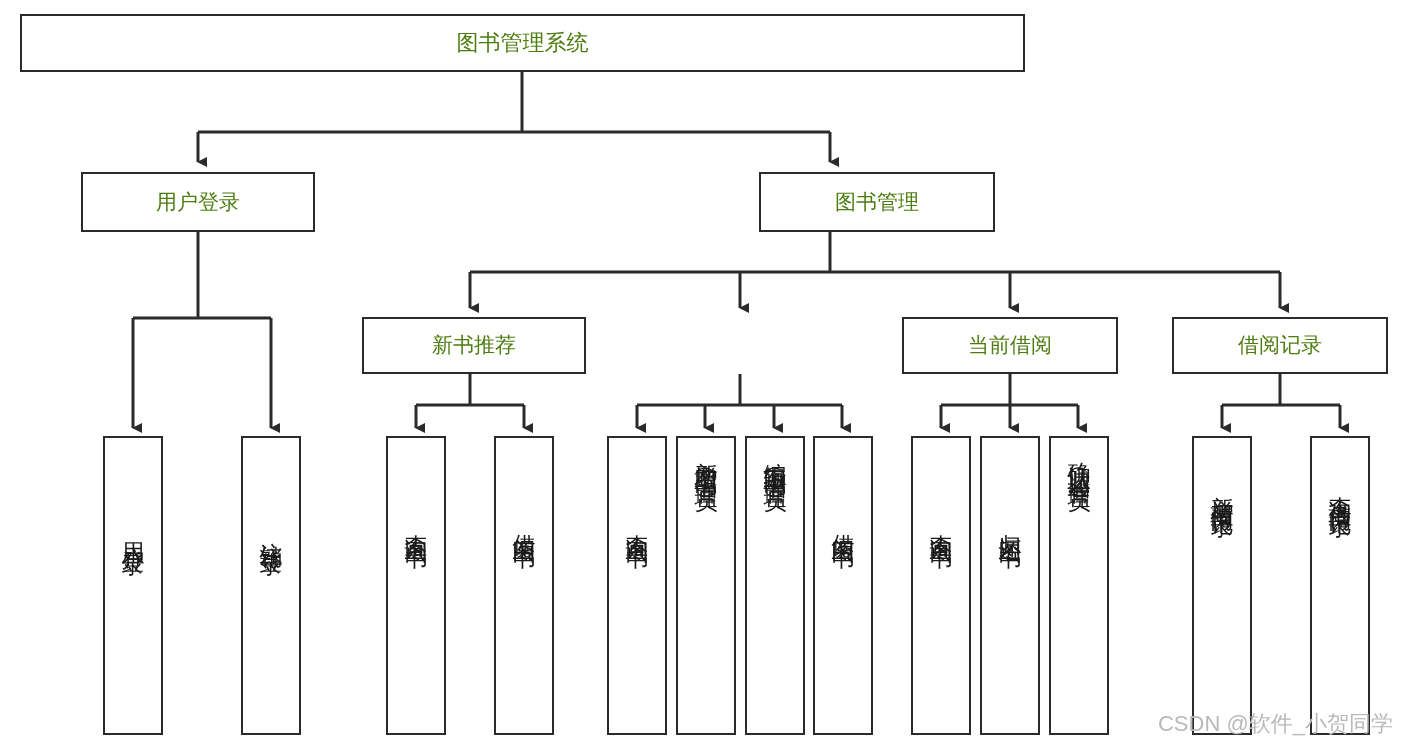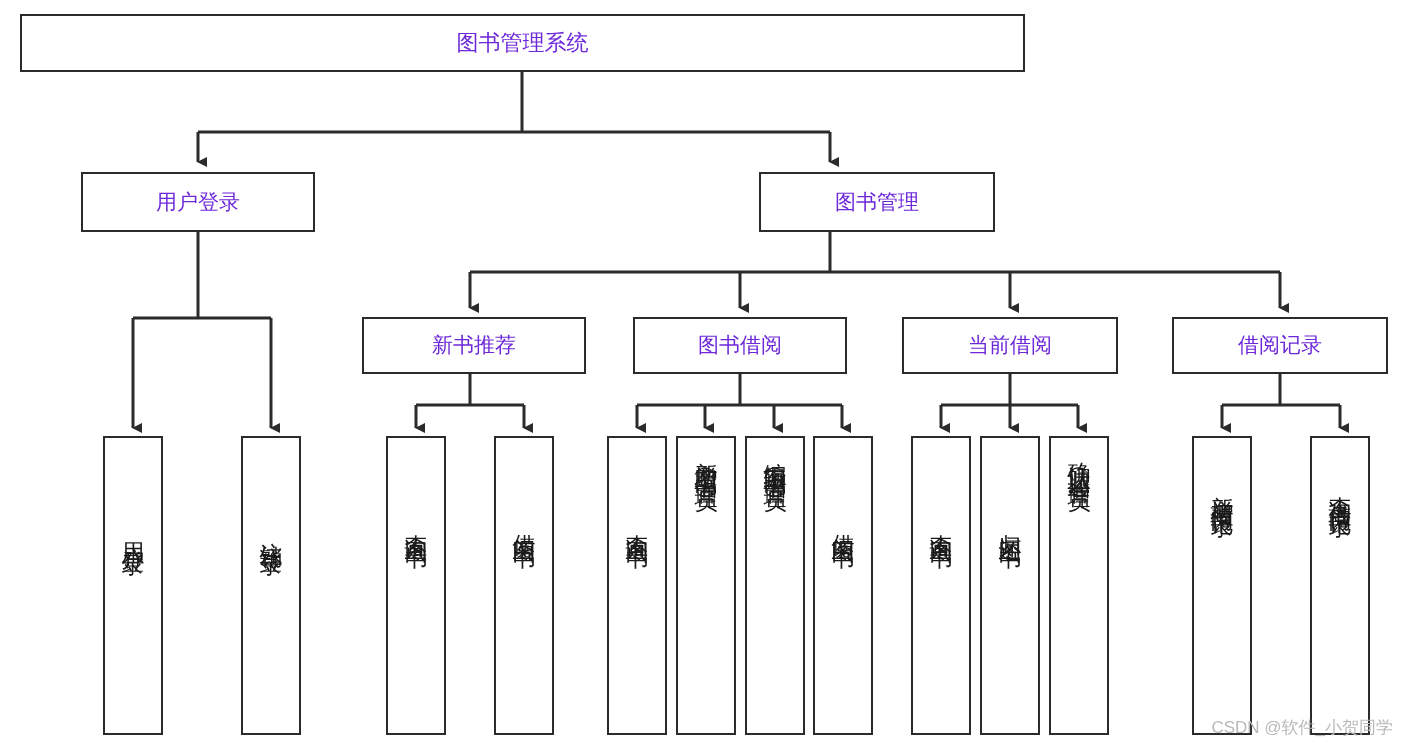--- a/index.html
+++ b/index.html
@@ -28,21 +28,21 @@
     position: absolute;
     box-sizing: border-box;
     background: #ffffff;
     border: 2px solid #2b2b2b;
     display: flex;
     align-items: center;
     justify-content: center;
     z-index: 2;
   }
   .node-label {
-    color: #6d28d9;
+    color: #4d7c0f;
     line-height: 1.18;
     text-align: center;
     white-space: nowrap;
   }
   .h-label {
     font-size: 21px;
   }
   .root-label {
     font-size: 22px;
   }
@@ -58,21 +58,21 @@
     font-size: 23px;
     letter-spacing: 4px;
     color: #1a1a1a;
     line-height: 1;
     white-space: nowrap;
   }
   .watermark {
     position: absolute;
     right: 12px;
     bottom: 8px;
-    font-size: 17px;
+    font-size: 22px;
     color: #b9b9b9;
     z-index: 5;
     white-space: nowrap;
     font-family: "Liberation Sans", "DejaVu Sans", sans-serif;
   }
 </style>
 </head>
 <body>
 
 <div id="canvas">
@@ -134,23 +134,20 @@
   <div class="node" style="left:81px; top:172px; width:234px; height:60px;">
     <span class="node-label h-label">用户登录</span>
   </div>
   <div class="node" style="left:711px; top:172px; width:236px; height:60px;margin-left:48px;">
     <span class="node-label h-label">图书管理</span>
   </div>
 
   <div class="node" style="left:362px; top:317px; width:224px; height:57px;">
     <span class="node-label h-label">新书推荐</span>
   </div>
-  <div class="node" style="left:633px; top:317px; width:214px; height:57px;">
-    <span class="node-label h-label">图书借阅</span>
-  </div>
   <div class="node" style="left:902px; top:317px; width:216px; height:57px;">
     <span class="node-label h-label">当前借阅</span>
   </div>
   <div class="node" style="left:1172px; top:317px; width:216px; height:57px;">
     <span class="node-label h-label">借阅记录</span>
   </div>
 
   <div class="node v-node" style="left:103px; top:436px; width:60px; height:299px; padding-top:86px;">
     <span class="v-label">用户登录</span>
   </div>

